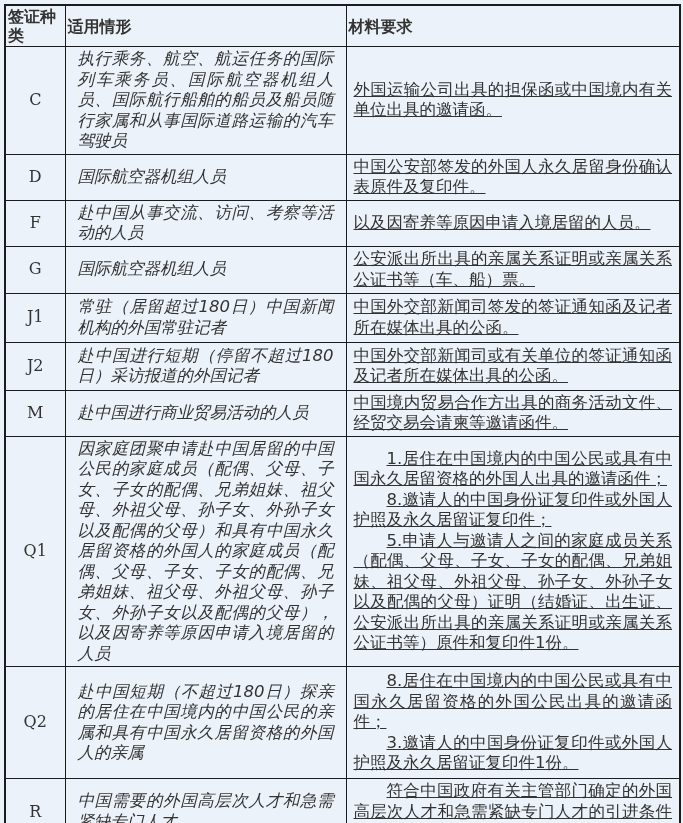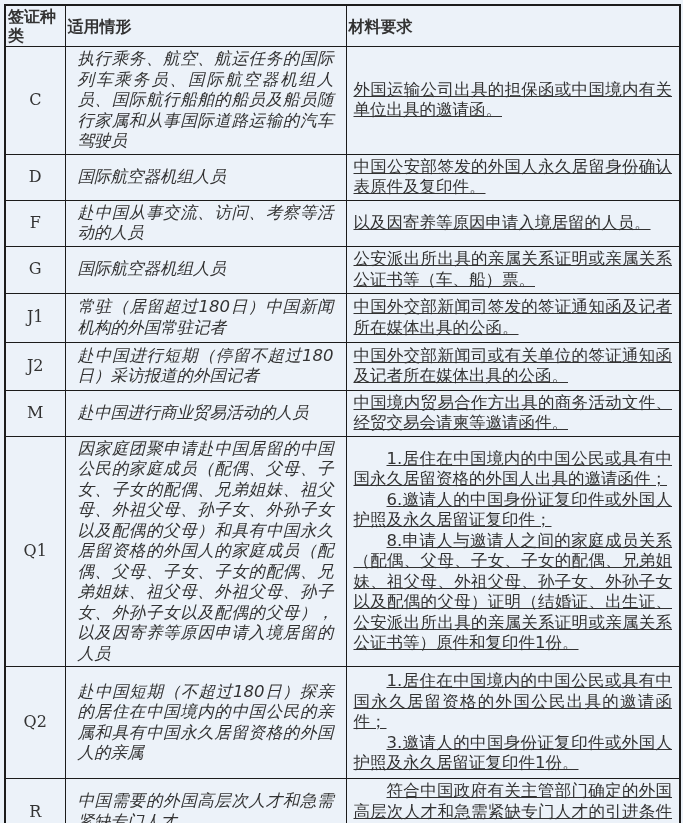--- a/index.html
+++ b/index.html
@@ -134,29 +134,29 @@
         <td class="col-situation">赴中国进行商业贸易活动的人员</td>
         <td class="col-materials">
           <p>中国境内贸易合作方出具的商务活动文件、经贸交易会请柬等邀请函件。</p>
         </td>
       </tr>
       <tr>
         <td class="col-type">Q1</td>
         <td class="col-situation">因家庭团聚申请赴中国居留的中国公民的家庭成员（配偶、父母、子女、子女的配偶、兄弟姐妹、祖父母、外祖父母、孙子女、外孙子女以及配偶的父母）和具有中国永久居留资格的外国人的家庭成员（配偶、父母、子女、子女的配偶、兄弟姐妹、祖父母、外祖父母、孙子女、外孙子女以及配偶的父母），以及因寄养等原因申请入境居留的人员</td>
         <td class="col-materials">
           <p class="indent">1.居住在中国境内的中国公民或具有中国永久居留资格的外国人出具的邀请函件；</p>
-          <p class="indent">6.邀请人的中国身份证复印件或外国人护照及永久居留证复印件；</p>
-          <p class="indent">8.申请人与邀请人之间的家庭成员关系（配偶、父母、子女、子女的配偶、兄弟姐妹、祖父母、外祖父母、孙子女、外孙子女以及配偶的父母）证明（结婚证、出生证、公安派出所出具的亲属关系证明或亲属关系公证书等）原件和复印件1份。</p>
+          <p class="indent">8.邀请人的中国身份证复印件或外国人护照及永久居留证复印件；</p>
+          <p class="indent">5.申请人与邀请人之间的家庭成员关系（配偶、父母、子女、子女的配偶、兄弟姐妹、祖父母、外祖父母、孙子女、外孙子女以及配偶的父母）证明（结婚证、出生证、公安派出所出具的亲属关系证明或亲属关系公证书等）原件和复印件1份。</p>
         </td>
       </tr>
       <tr>
         <td class="col-type">Q2</td>
         <td class="col-situation">赴中国短期（不超过180日）探亲的居住在中国境内的中国公民的亲属和具有中国永久居留资格的外国人的亲属</td>
         <td class="col-materials">
-          <p class="indent">1.居住在中国境内的中国公民或具有中国永久居留资格的外国公民出具的邀请函件；</p>
+          <p class="indent">8.居住在中国境内的中国公民或具有中国永久居留资格的外国公民出具的邀请函件；</p>
           <p class="indent">3.邀请人的中国身份证复印件或外国人护照及永久居留证复印件1份。</p>
         </td>
       </tr>
       <tr>
         <td class="col-type">R</td>
         <td class="col-situation">中国需要的外国高层次人才和急需紧缺专门人才</td>
         <td class="col-materials">
           <p class="indent">符合中国政府有关主管部门确定的外国高层次人才和急需紧缺专门人才的引进条件和要求，并按照规定提交相应的证明材料。</p>
         </td>
       </tr>

